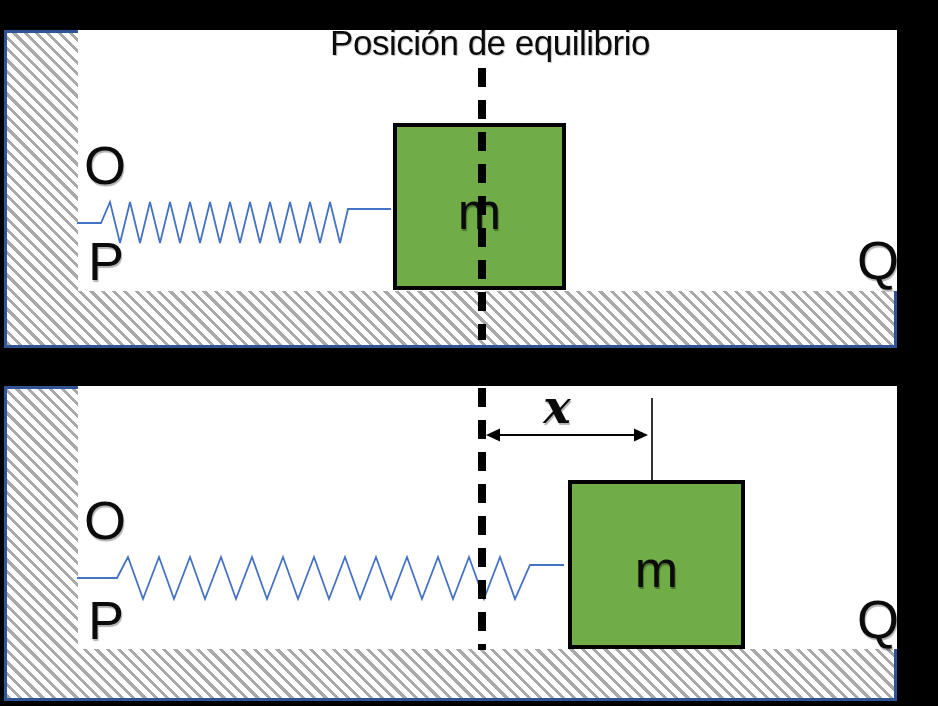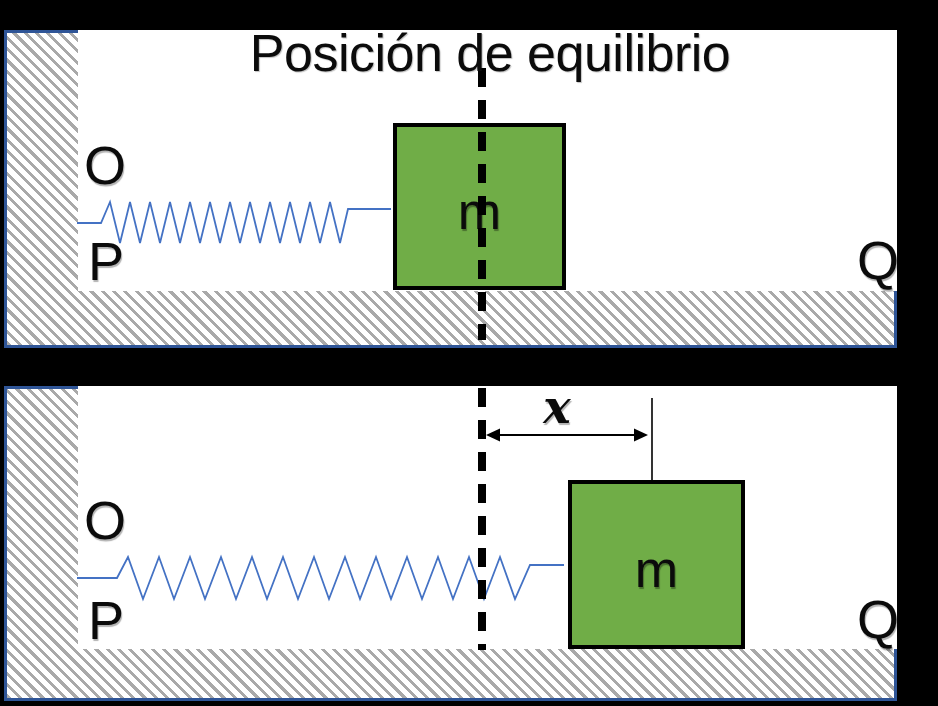--- a/index.html
+++ b/index.html
@@ -28,21 +28,21 @@
       var(--hatch-gray) 0px,var(--hatch-gray) 3px,
       #ffffff 3px,#ffffff 8px);}
   .wall{position:absolute;left:0;top:0;width:71px;height:100%;
     border-top:3px solid var(--outline-blue);}
   .floor{position:absolute;left:0;right:0;bottom:0;
     border-right:3px solid var(--outline-blue);}
   .panel-top .floor{top:261px;}
   .panel-bottom .floor{top:263px;}
 
   .title{position:absolute;top:-7px;left:183px;width:600px;text-align:center;
-    font-size:52px;letter-spacing:-0.5px;color:var(--text-black);z-index:6;
+    font-size:35px;letter-spacing:-0.5px;color:var(--text-black);z-index:6;
     text-shadow:1px 1px 1px rgba(0,0,0,0.25);}
 
   .diagram-svg{position:absolute;left:0;top:0;z-index:2;}
 
   .block{position:absolute;background:var(--block-green);
     border:4px solid var(--block-border);z-index:3;
     display:flex;align-items:center;justify-content:center;}
   .block-top{left:386px;top:93px;width:173px;height:167px;}
   .block-bottom{left:561px;top:94px;width:177px;height:169px;}
   .mass-label{font-size:52px;color:var(--text-black);line-height:1;

